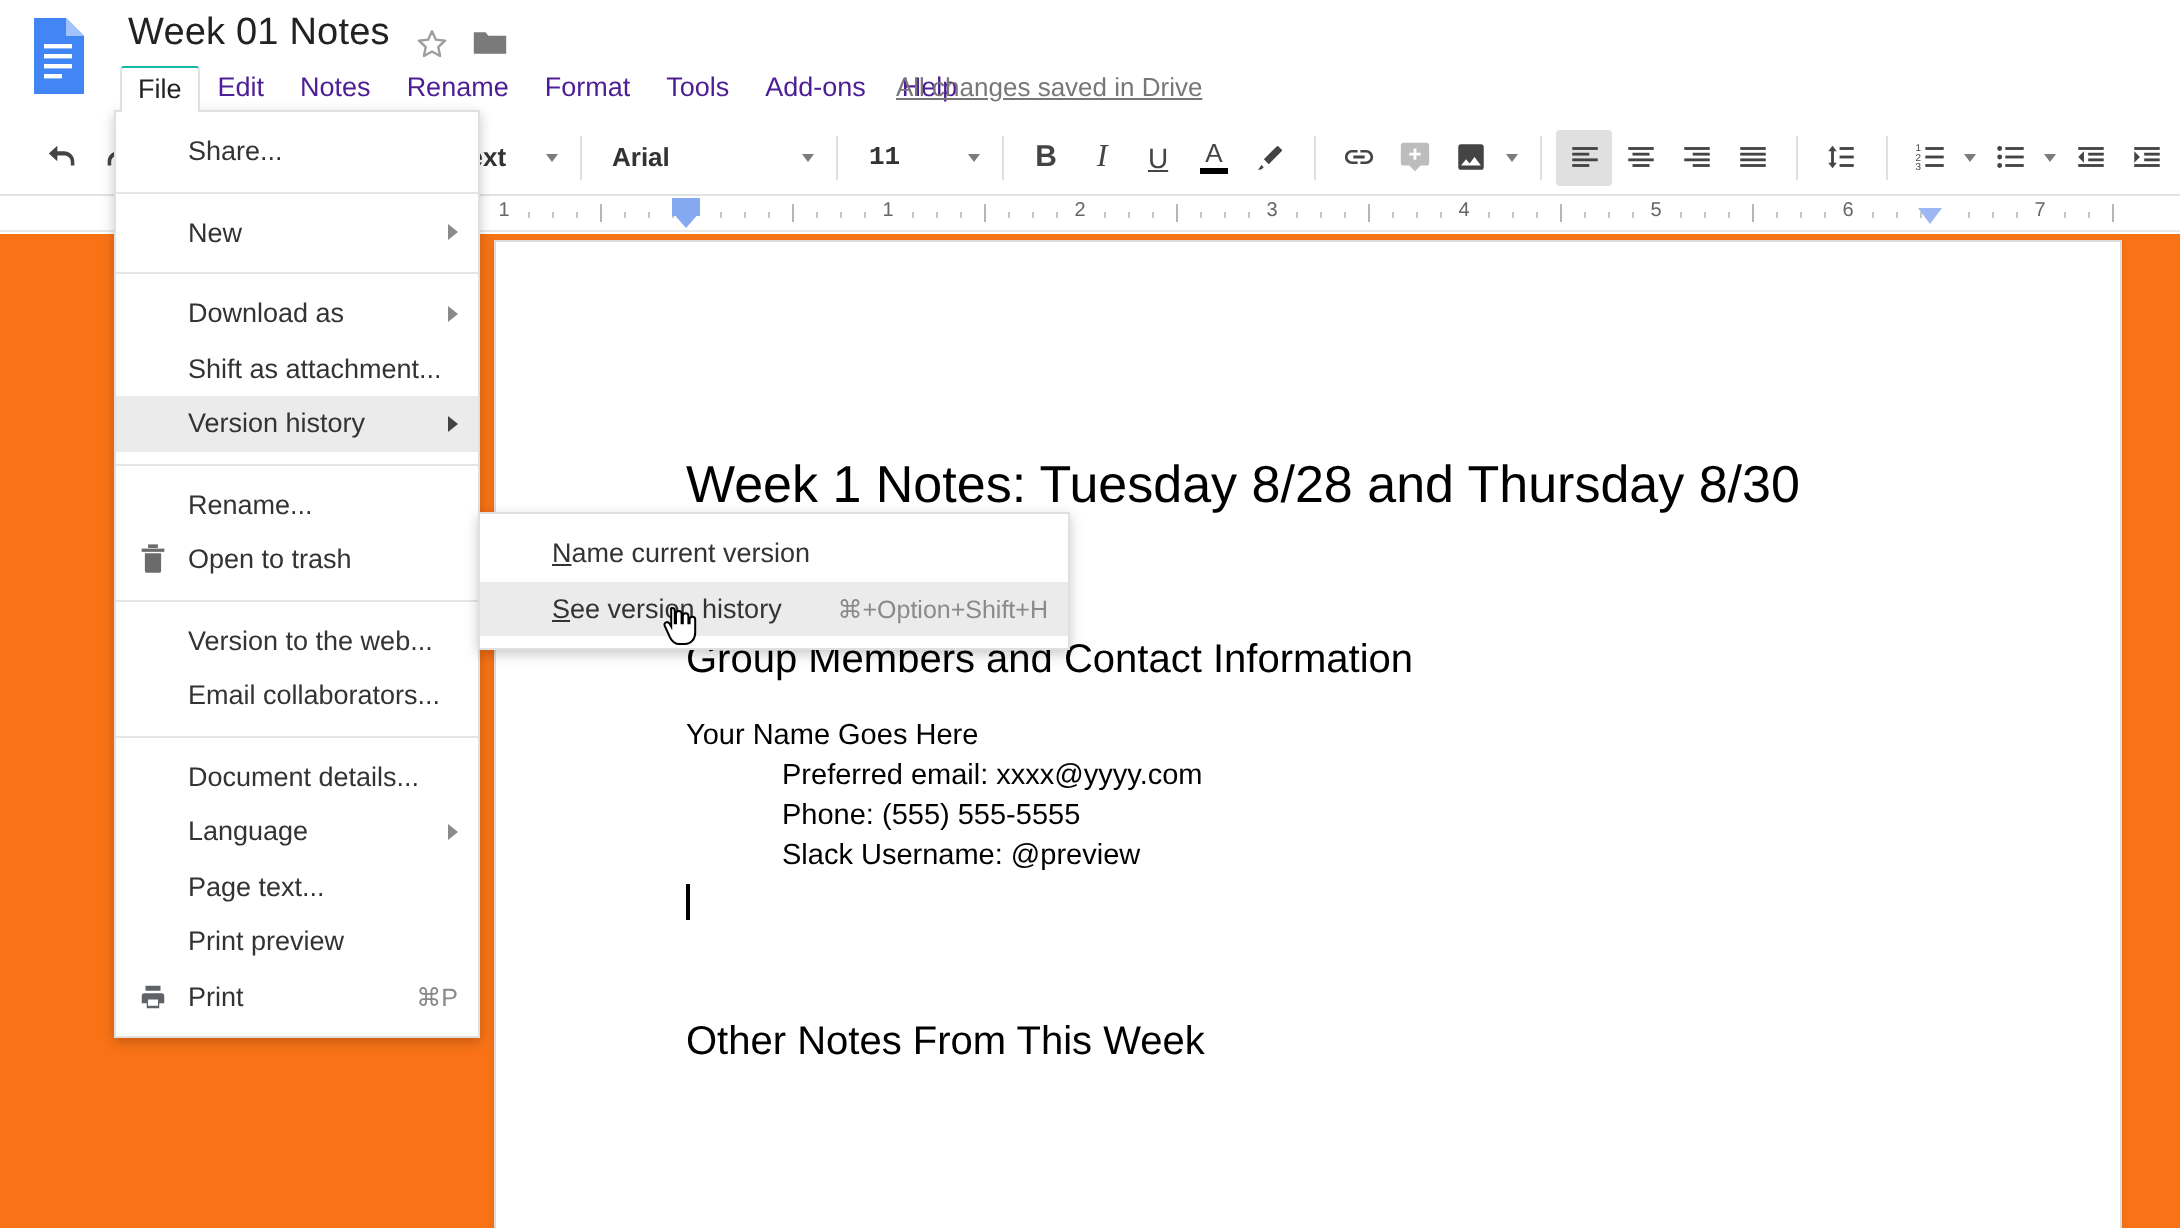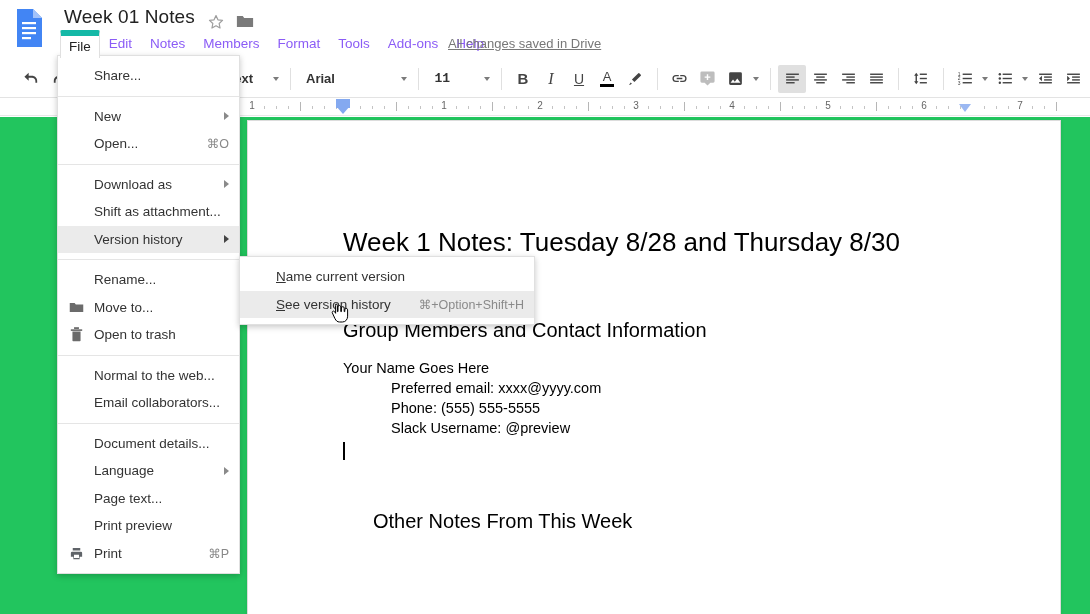--- a/index.html
+++ b/index.html
@@ -21,25 +21,25 @@
     position: absolute; left: 64px; top: 6px;
     font-size: 19px; color: #222; letter-spacing: .1px;
     white-space: nowrap;
   }
   .star-icon { position: absolute; left: 207px; top: 13px; width: 18px; height: 18px; color: #9e9e9e; }
   .folder-icon-hdr { position: absolute; left: 236px; top: 14px; width: 18px; height: 15px; }
 
   
   .menubar { position: absolute; left: 60px; top: 33px; height: 22px; display: flex; align-items: center; }
   .menubar .mi {
-    font-size: 13.5px; color: #8b5cf6; padding: 2px 9px; white-space: nowrap; line-height: 18px;
+    font-size: 13.5px; color: #4c1d95; padding: 2px 9px; white-space: nowrap; line-height: 18px;
   }
   .menubar .mi.active {
     background: #fff; color: #222;
-    border-left: 1px solid #e0e0e0; border-right: 1px solid #e0e0e0; border-top: 6px solid #14b8a6;
+    border-left: 1px solid #e0e0e0; border-right: 1px solid #e0e0e0; border-top: 1px solid #14b8a6;
     position: relative; z-index: 60; padding: 2px 8px; border-radius: 2px 2px 0 0;
   }
   .savedstate {
     position: absolute; left: 448px; top: 36px;
     font-size: 13px; color: #777; text-decoration: underline; white-space: nowrap;
   }
 
   
   .toolbar {
     position: absolute; left: 0; top: 60px; width: 1090px; height: 38px;
@@ -87,39 +87,39 @@
   }
   .rl-marg {
     position: absolute; top: 6px; width: 0; height: 0;
     border-left: 6px solid transparent; border-right: 6px solid transparent;
     border-top: 8px solid #9bb8f2; transform: translateX(-6px);
   }
 
   
   .canvas {
     position: absolute; left: 0; top: 117px; width: 1090px; height: 497px;
-    background: #22c55e; overflow: hidden;
+    background: #f97316; overflow: hidden;
   }
   .page {
     position: absolute; left: 247px; top: 3px; width: 814px; height: 560px;
     background: #fff; border: 1px solid #dcdcdc;
     box-shadow: 0 1px 3px rgba(0,0,0,.10);
   }
   .doc-body { position: absolute; left: 95px; top: 105px; width: 640px; }
   .doc-h1 {
     font-size: 26px; color: #000; line-height: 1.25; white-space: nowrap;
     font-family: "Liberation Sans", sans-serif;
   }
   .doc-h2 { font-size: 20px; color: #000; margin-top: 60px; }
   .doc-p  { font-size: 14.5px; color: #000; line-height: 20px; margin-top: 16px; }
   .doc-p .ind { display: block; padding-left: 48px; }
   .doc-caret {
     display: block; width: 2px; height: 18px; background: #000; margin-top: 4px;
   }
-  .doc-h2b { font-size: 20px; color: #000; margin-top: 50px; margin-left: 30px; }
+  .doc-h2b { font-size: 20px; color: #000; margin-top: 50px; }
 
   
   .filemenu {
     position: absolute; left: 57px; top: 55px; width: 183px;
     background: #fff; border: 1px solid #e0e0e0;
     box-shadow: 0 2px 6px rgba(0,0,0,.22);
     padding: 6px 0; z-index: 50;
   }
   .fm-item {
     position: relative; height: 27.5px; display: flex; align-items: center;
@@ -186,21 +186,21 @@
     <div class="folder-icon-hdr">
       <svg width="18" height="15" viewBox="0 0 20 16">
         <path d="M1 2 h6.5 l1.6 2 H19 v10 H1 Z" fill="#7a7a7a"></path>
       </svg>
     </div>
 
     <div class="menubar">
       <div class="mi active">File</div>
       <div class="mi">Edit</div>
       <div class="mi">Notes</div>
-      <div class="mi">Members</div>
+      <div class="mi">Rename</div>
       <div class="mi">Format</div>
       <div class="mi">Tools</div>
       <div class="mi">Add-ons</div>
       <div class="mi">Help</div>
     </div>
 
     <div class="savedstate">All changes saved in Drive</div>
   </div>
 
   <div class="toolbar">
@@ -490,64 +490,52 @@
   <div class="filemenu">
     <div class="fm-item">
       <span>Share...</span>
     </div>
     <div class="fm-sep"></div>
 
     <div class="fm-item">
       <span>New</span>
       <span class="fm-arrow"></span>
     </div>
-    <div class="fm-item">
-      <span>Open...</span>
-      <span class="fm-short">⌘O</span>
-    </div>
     <div class="fm-sep"></div>
 
     <div class="fm-item">
       <span>Download as</span>
       <span class="fm-arrow"></span>
     </div>
     <div class="fm-item">
       <span>Shift as attachment...</span>
     </div>
     <div class="fm-item hl">
       <span>Version history</span>
       <span class="fm-arrow dark"></span>
     </div>
     <div class="fm-sep"></div>
 
     <div class="fm-item">
       <span>Rename...</span>
-    </div>
-    <div class="fm-item">
-      <span class="fm-ico">
-        <svg width="15" height="13" viewBox="0 0 20 16">
-            <path d="M1 2h6.5l1.6 2H19v10H1z" fill="#6b6b6b"></path>
-          </svg>
-      </span>
-      <span>Move to...</span>
     </div>
     <div class="fm-item">
       <span class="fm-ico">
         <svg width="13" height="15" viewBox="0 0 16 18" fill="#6b6b6b">
           <rect x="5" y="0" width="6" height="2.2"></rect>
             <rect x="1" y="2.6" width="14" height="2"></rect>
           <path d="M3 5.4h10v11a1 1 0 01-1 1H4a1 1 0 01-1-1z"></path>
         </svg>
       </span>
       <span>Open to trash</span>
     </div>
     <div class="fm-sep"></div>
 
     <div class="fm-item">
-      <span>Normal to the web...</span>
+      <span>Version to the web...</span>
     </div>
     <div class="fm-item">
       <span>Email collaborators...</span>
     </div>
     <div class="fm-sep"></div>
 
     <div class="fm-item">
       <span>Document details...</span>
     </div>
     <div class="fm-item">

